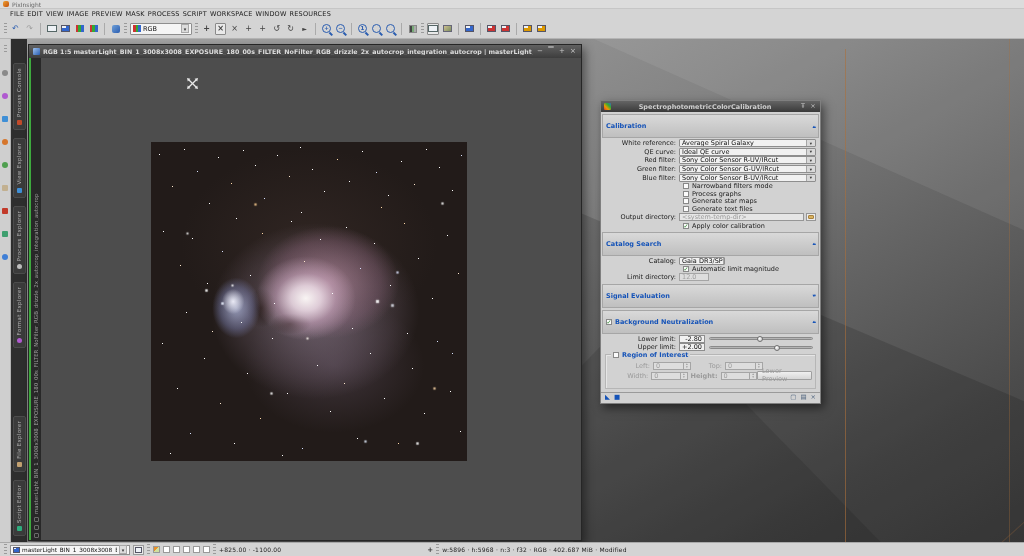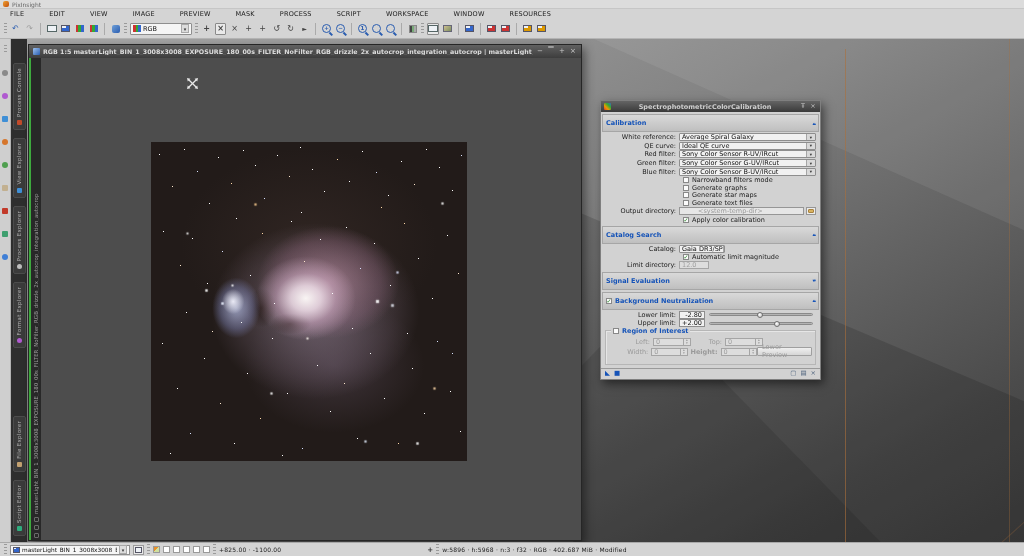--- a/index.html
+++ b/index.html
@@ -4,21 +4,21 @@
 <style>
   html,body{margin:0;padding:0;background:#222;}
   *{box-sizing:border-box;}
   .app{position:relative;width:1024px;height:556px;overflow:hidden;
        font-family:"DejaVu Sans","Liberation Sans",sans-serif;color:#222;background:#d4d4d4;}
 
   
   .titlebar{height:9px;background:#dcdcdc;display:flex;align-items:center;gap:3px;padding:0 3px;border-bottom:1px solid #c6c6c6;}
   .appicon{width:6px;height:6px;border-radius:2px;background:linear-gradient(135deg,#f0a030,#c05010);}
   .apptitle{font-size:6px;color:#666;}
-  .menubar{height:10px;background:#d4d4d4;display:flex;align-items:center;gap:25px;padding:0 0 0 10px;}
+  .menubar{height:10px;background:#d4d4d4;display:flex;align-items:center;gap:3px;padding:0 0 0 10px;}
   .menuitem{font-size:6.5px;color:#1a1a1a;letter-spacing:.2px;}
   .toolbar{height:20px;background:#d4d4d4;border-bottom:1px solid #b5b5b5;display:flex;align-items:center;gap:3px;padding:0 4px;}
   .grip{width:3px;height:12px;background:repeating-linear-gradient(#9a9a9a 0 1px,transparent 1px 3px);}
   .sep{width:1px;height:12px;background:#aaa;margin:0 2px;}
   .tbtn{min-width:11px;height:12px;display:flex;align-items:center;justify-content:center;font-size:8px;line-height:1;color:#444;}
   .tbtn.sel{border:1px solid #8a8a8a;background:#e9e9e9;border-radius:1px;}
   .c-blue{color:#2a5db0;}
   .c-dim{color:#9a9a9a;}
   .ic-screen{width:10px;height:7px;border:1px solid #566;background:#eef2f6;}
   .ic-rgb{width:8px;height:7px;display:flex;}
@@ -93,32 +93,32 @@
     box-shadow:55px 148px 1px .7px rgba(255,255,255,.95),71px 161px 1px .7px rgba(235,240,255,.95),81px 143px 1px .5px rgba(255,255,255,.9),226px 159px 1.5px 1px rgba(255,255,255,.98),241px 163px 1.5px .8px rgba(240,245,255,.95),120px 251px 1px .6px rgba(255,255,255,.9),266px 301px 1px .7px rgba(255,255,255,.9),156px 196px 1px .5px rgba(255,250,240,.9),291px 61px 1px .6px rgba(255,255,255,.9),36px 91px 1px .5px rgba(255,255,255,.85),214px 299px 1px .6px rgba(230,238,255,.9),104px 62px 1px .6px rgba(255,207,144,.9),283px 246px 1px .6px rgba(255,217,168,.9),246px 130px 1px .6px rgba(223,230,255,.9);}
   .curs{position:absolute;left:146px;top:20px;}
 
   
   .spcc{position:absolute;left:600px;top:61px;width:221px;background:#d2d2d2;border:1px solid #7f7f7f;
     box-shadow:3px 4px 9px rgba(0,0,0,.5);font-size:6.5px;}
   .ptitle{height:11px;background:linear-gradient(#646464,#3a3a3a);display:flex;align-items:center;gap:2px;padding:0 3px;}
   .picon{width:7px;height:7px;border-radius:1px;background:linear-gradient(45deg,#d33,#e90,#3a3,#36c);}
   .ptext{flex:1;text-align:center;font-size:6.5px;font-weight:bold;color:#cfcfcf;white-space:nowrap;overflow:hidden;}
   .pbtn{width:8px;text-align:center;font-size:6.5px;color:#c5c5c5;line-height:1;}
-  .psec{height:18px;margin:2px 1px 1px;background:linear-gradient(#d9d9d9,#bfbfbf);border:1px solid #a6a6a6;
+  .psec{height:24px;margin:2px 1px 1px;background:linear-gradient(#d9d9d9,#bfbfbf);border:1px solid #a6a6a6;
     display:flex;align-items:center;gap:3px;padding:0 3px;color:#1553b8;font-weight:bold;}
   .secarr{margin-left:auto;font-size:4.5px;letter-spacing:-1px;color:#1553b8;}
   .prow{display:flex;align-items:center;height:8.6px;margin:0 4px;}
   .plabel{width:74px;text-align:right;padding-right:3px;color:#1c1c1c;white-space:nowrap;}
   .pselect{flex:1;height:8px;background:#f1f1f1;border:1px solid #8e8e8e;border-radius:1px;display:flex;align-items:center;padding-left:2px;color:#111;white-space:nowrap;overflow:hidden;}
   .pselect .sa{margin-left:auto;width:9px;align-self:stretch;background:#d9d9d9;border-left:1px solid #a5a5a5;display:flex;align-items:center;justify-content:center;font-size:4.5px;color:#333;flex:0 0 auto;}
   .pselect.narrow{flex:0 0 46px;}
   .cbrow{display:flex;align-items:center;height:7.8px;margin-left:82px;gap:3px;}
   .cbox{width:6px;height:6px;background:#fbfbfb;border:1px solid #888;display:flex;align-items:center;justify-content:center;font-size:6px;font-weight:bold;color:#1e7d1e;line-height:1;flex:0 0 auto;}
   .cblabel{color:#1c1c1c;white-space:nowrap;}
-  .pfield{flex:1;height:8px;background:#e6e6e6;border:1px solid #969696;display:flex;align-items:center;padding-left:18px;color:#9a9a9a;white-space:nowrap;overflow:hidden;}
+  .pfield{flex:1;height:8px;background:#e6e6e6;border:1px solid #969696;display:flex;align-items:center;padding-left:2px;color:#9a9a9a;white-space:nowrap;overflow:hidden;}
   .folderbtn{width:10px;height:8px;margin-left:2px;border:1px solid #969696;background:#ececec;display:flex;align-items:center;justify-content:center;}
   .folderglyph{width:6px;height:4px;background:#d8b25f;border:1px solid #a8823f;border-radius:1px;}
   .dfield{width:30px;height:8px;background:#ddd;border:1px solid #a5a5a5;color:#a0a0a0;display:flex;align-items:center;padding-left:2px;}
   .numbox{width:26px;height:8px;background:#f1f1f1;border:1px solid #8e8e8e;display:flex;align-items:center;justify-content:flex-end;padding-right:2px;color:#111;}
   .slider{flex:1;height:3px;margin:0 3px 0 4px;background:linear-gradient(#9d9d9d,#cbcbcb);border:1px solid #8a8a8a;border-radius:2px;position:relative;}
   .thumb{position:absolute;top:-2.4px;width:6px;height:6px;border-radius:50%;border:1px solid #707070;background:radial-gradient(circle at 35% 35%,#fff,#bfbfbf);}
   .roi{margin:2px 4px;border:1px solid #b6b6b6;box-shadow:inset 1px 1px 0 #e6e6e6;position:relative;padding:5px 3px 7px;}
   .roihead{position:absolute;top:-4px;left:5px;background:#d2d2d2;display:flex;align-items:center;gap:3px;padding:0 2px;color:#1553b8;font-weight:bold;}
   .roirow{display:flex;align-items:flex-end;height:9px;margin:1px 0;}
   .rlabel{width:34px;text-align:right;padding-right:3px;color:#9a9a9a;}
@@ -396,21 +396,21 @@
           <span class="sa">▾</span>
         </span>
       </div>
 
       <div class="cbrow">
         <span class="cbox"></span>
         <span class="cblabel">Narrowband filters mode</span>
       </div>
       <div class="cbrow">
         <span class="cbox"></span>
-        <span class="cblabel">Generate graphs</span>
+        <span class="cblabel">Process graphs</span>
       </div>
       <div class="cbrow">
         <span class="cbox"></span>
         <span class="cblabel">Generate star maps</span>
       </div>
       <div class="cbrow">
         <span class="cbox"></span>
         <span class="cblabel">Generate text files</span>
       </div>
 

